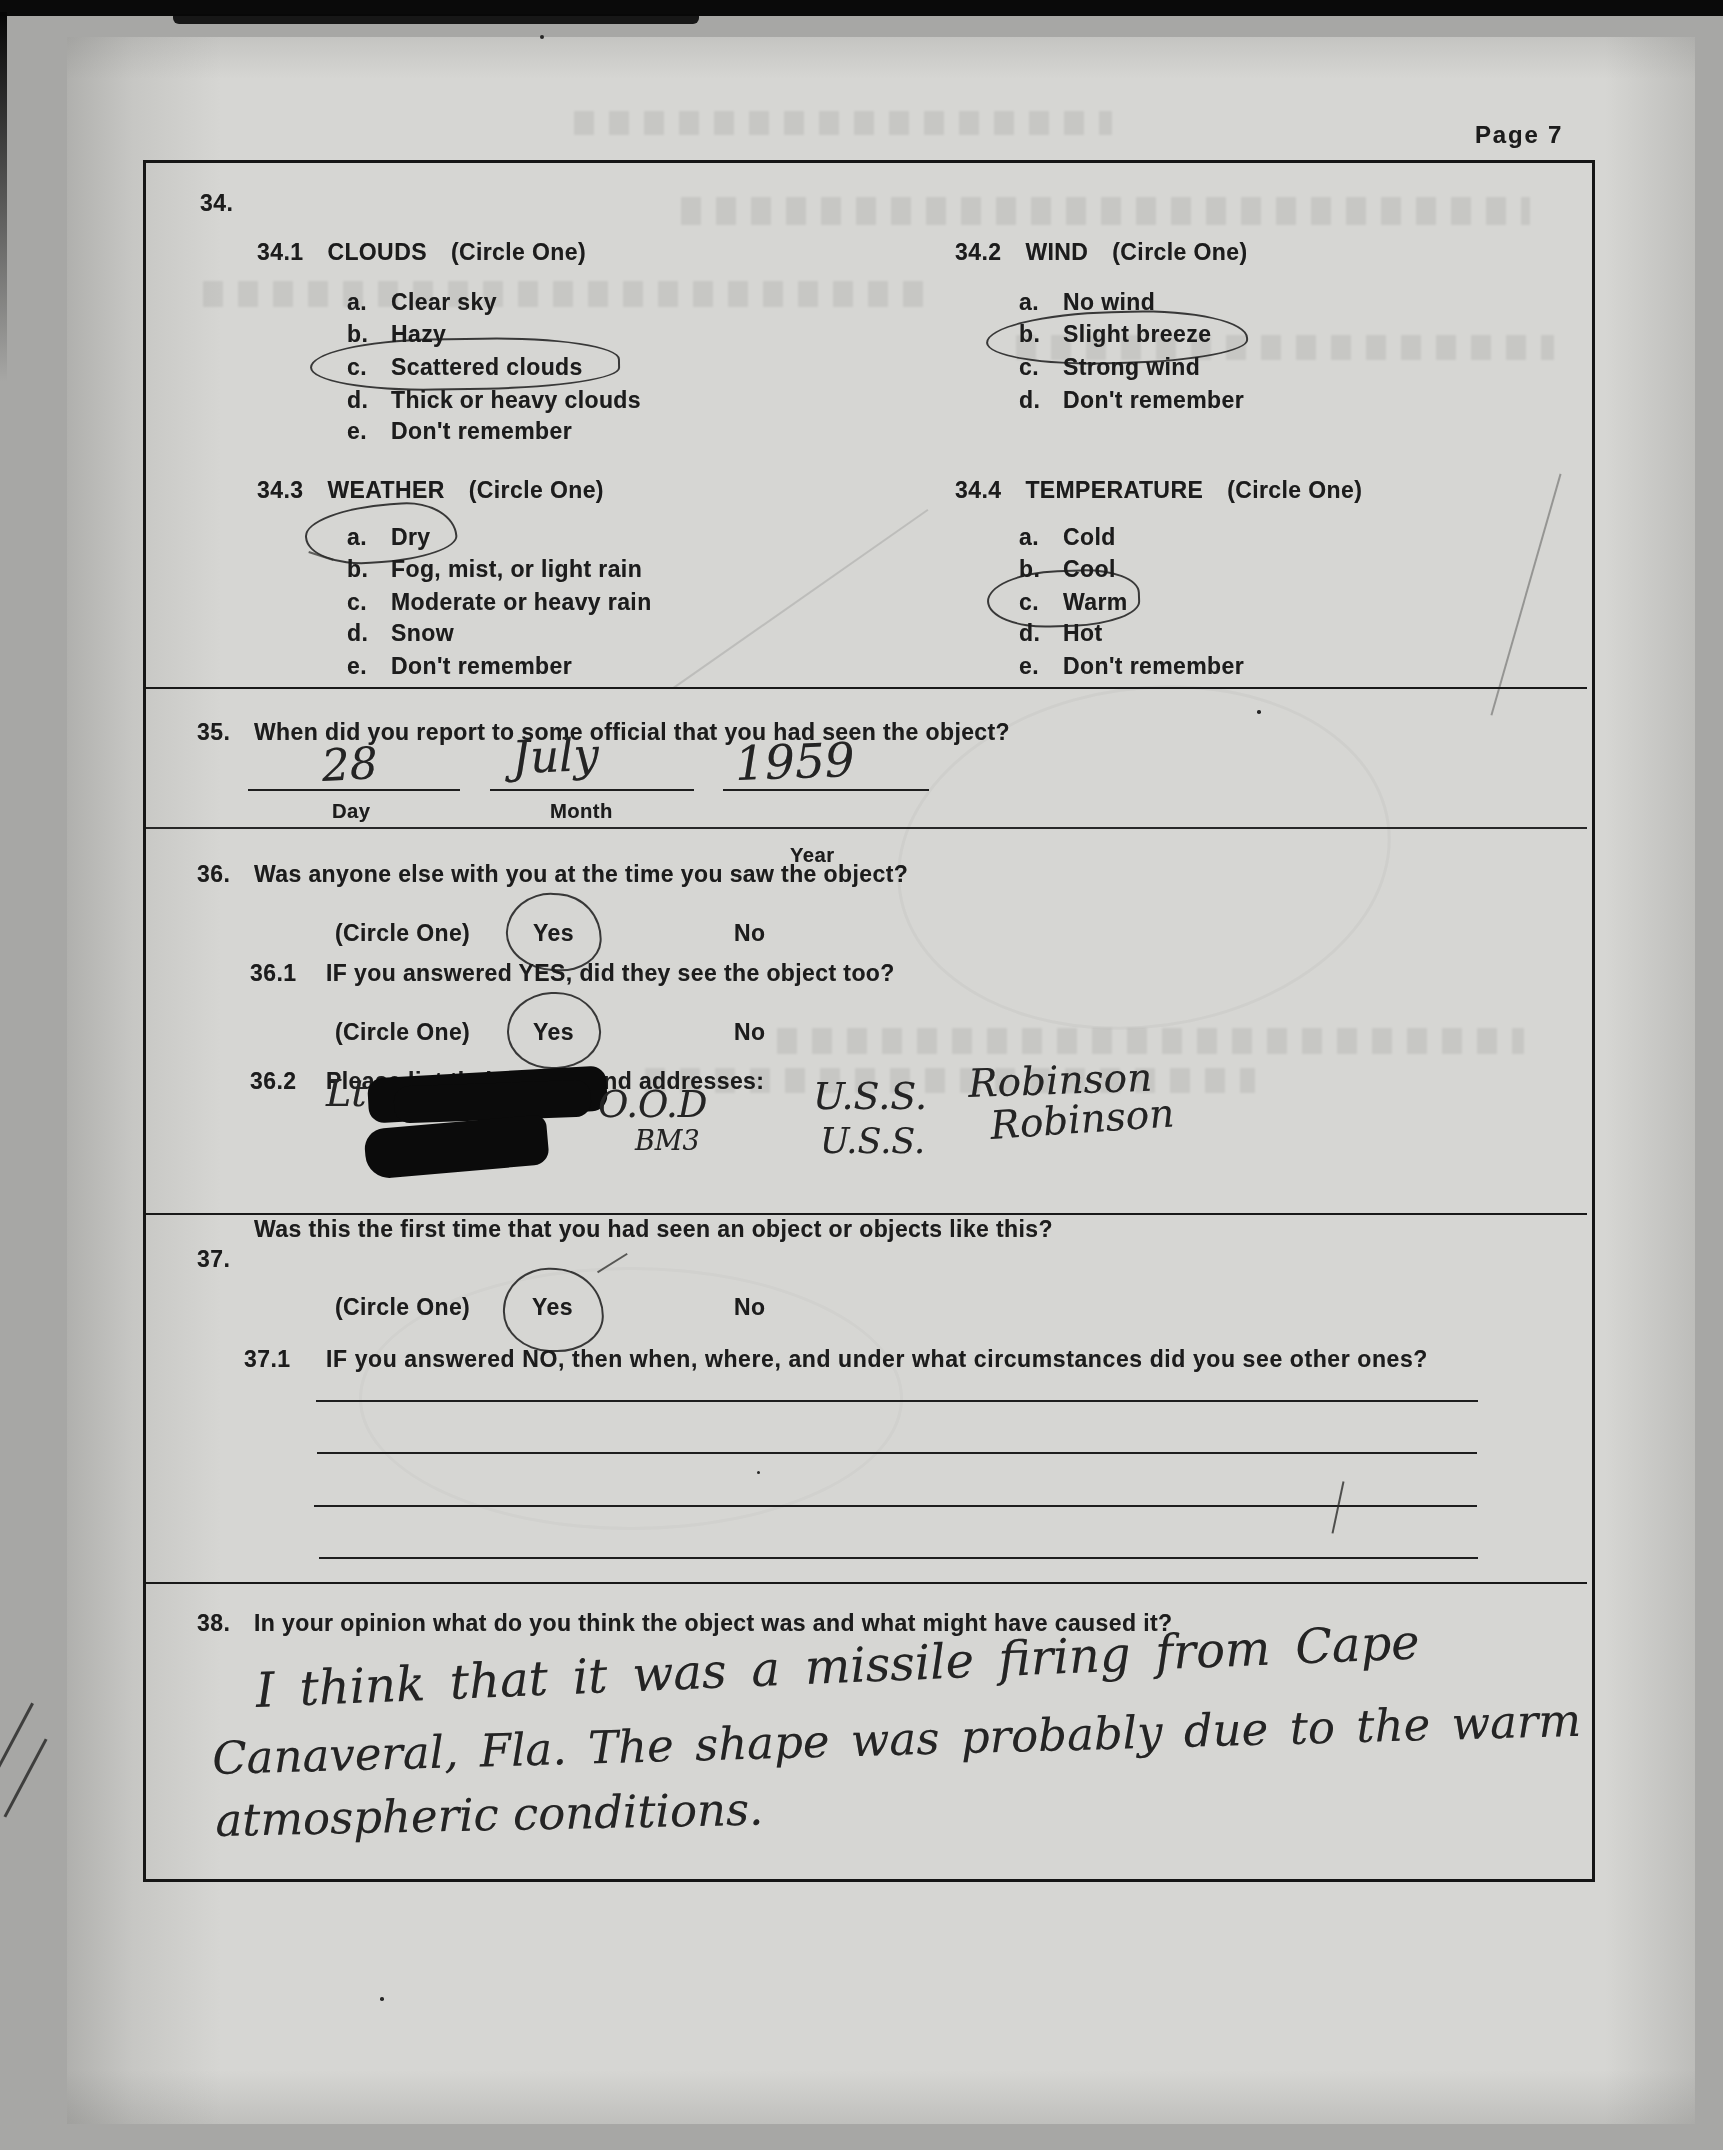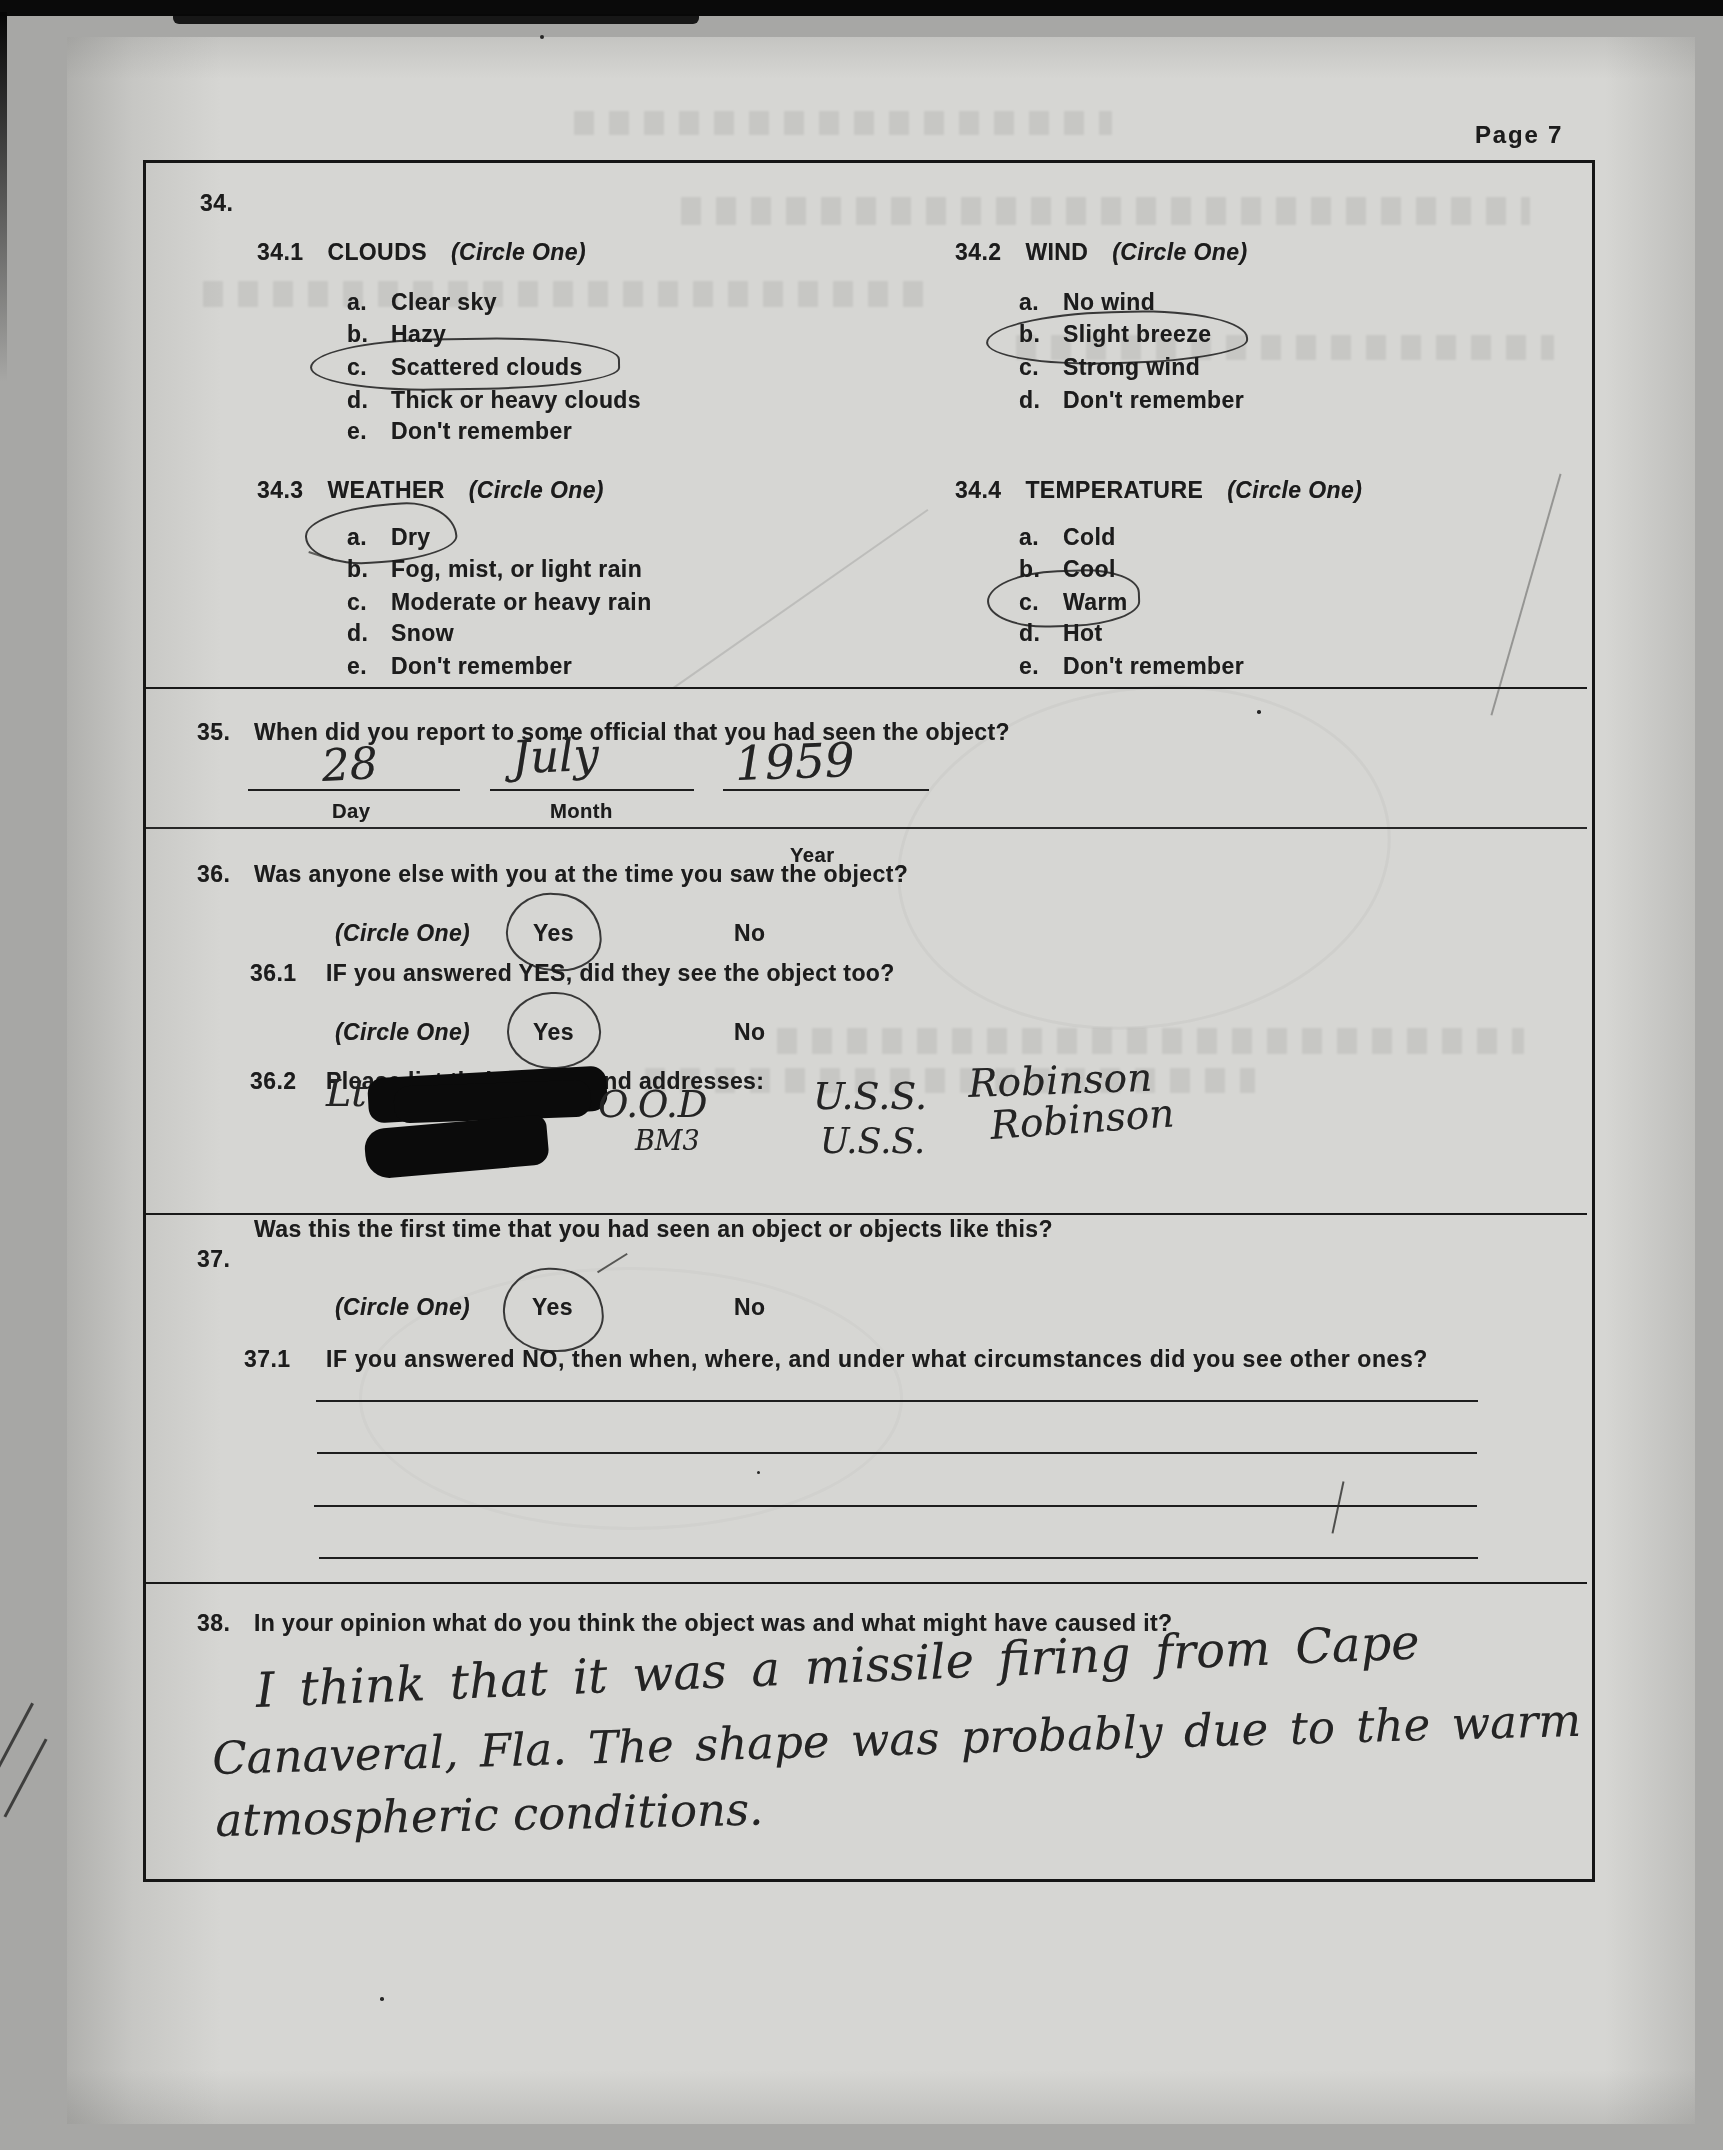--- a/index.html
+++ b/index.html
@@ -16,21 +16,21 @@
   .edge-top{position:absolute;left:0;top:0;width:1723px;height:15.5px;background:#0a0a0a;}
   .edge-top2{position:absolute;left:173px;top:14.3px;width:526px;height:9.6px;background:rgba(8,8,8,.9);
     border-radius:0 0 6px 6px;}
   .edge-left{position:absolute;left:0;top:12px;width:7.2px;height:370px;
     background:linear-gradient(#050505, rgba(5,5,5,0));}
   .formbox{position:absolute;left:143px;top:160px;width:1446px;height:1716px;
     border:3px solid #161616;}
   .print{font-weight:700;font-size:23px;color:#1c1c1c;letter-spacing:0.4px;white-space:nowrap;
     text-shadow:0 0 0.6px rgba(30,30,30,.40);}
   .small{font-size:20.3px;}
-  .it{font-style:italic;}
+  .it{}
   .subhead{display:flex;gap:24px;}
   .opt{display:flex;}
   .opt .letter{width:44px;flex:0 0 44px;}
   .hand{position:absolute;font-family:"DejaVu Serif",serif;font-style:italic;color:#242424;
     white-space:nowrap;transform-origin:left bottom;text-shadow:0 0 0.6px rgba(20,20,20,.3);}
   .circle{position:absolute;border:2.4px solid rgba(28,28,28,.85);
     border-radius:47% 53% 52% 48% / 62% 55% 45% 58%;}
   .line{position:absolute;height:2.4px;background:#1e1e1e;}
   .divider{position:absolute;left:146px;width:1441px;height:2.4px;background:#191919;}
   .redact{position:absolute;background:#0b0b0b;border-radius:15.5px;}

